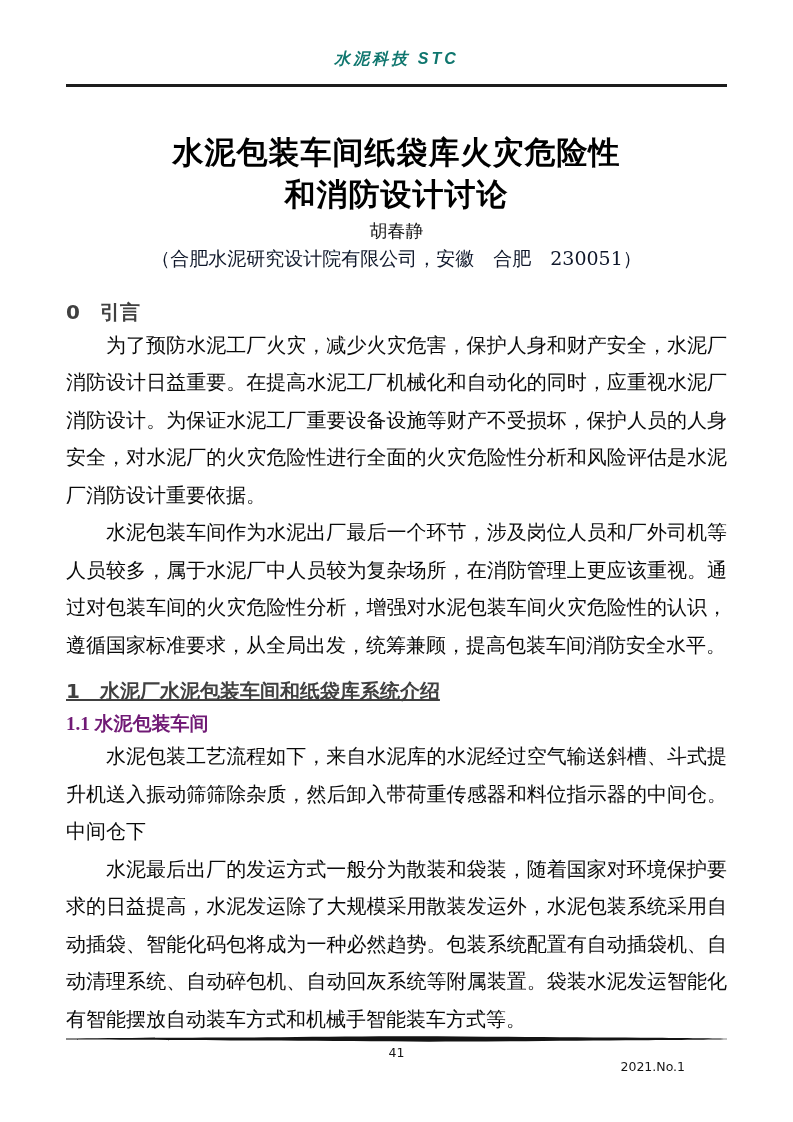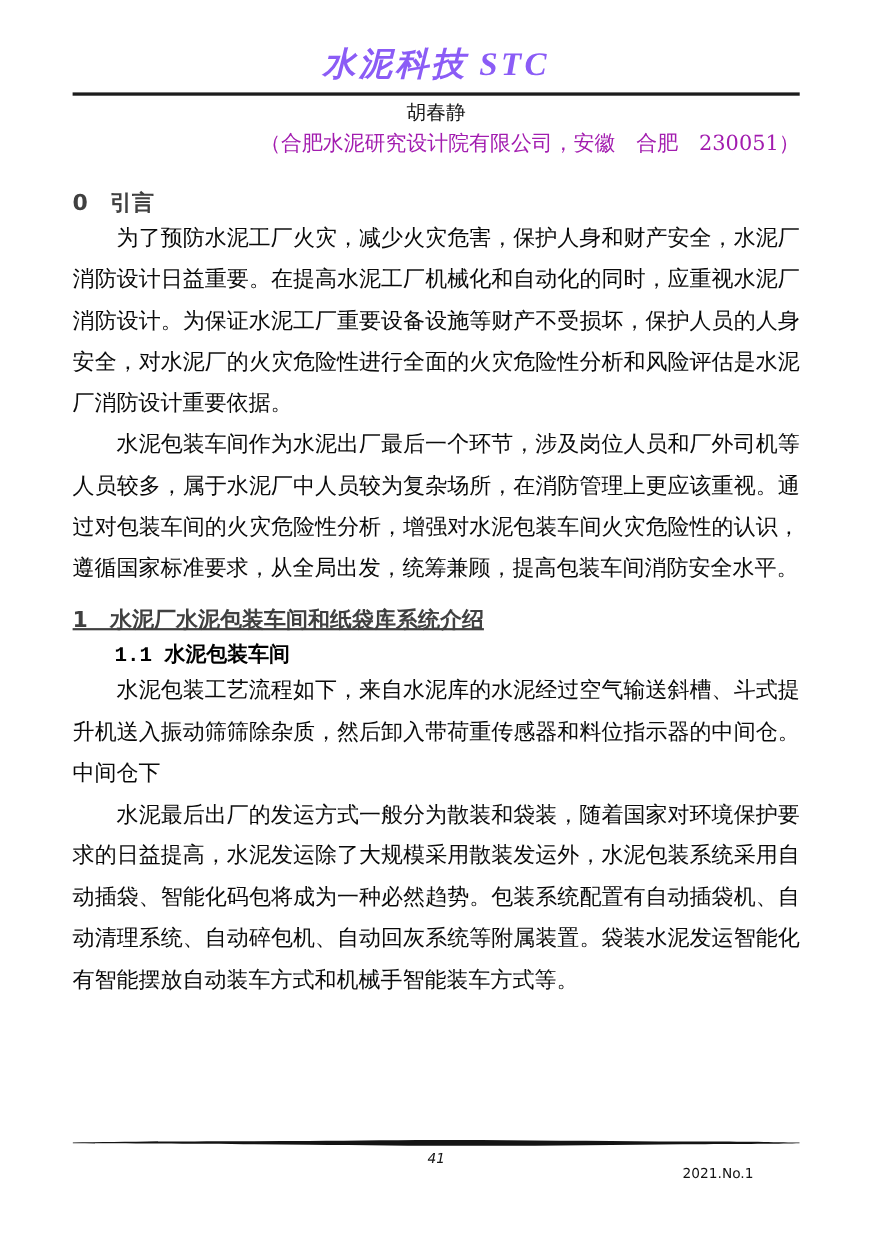--- a/index.html
+++ b/index.html
@@ -12,27 +12,27 @@
     overflow: hidden;
   }
   .page {
     position: absolute; inset: 0;
     padding: 0 66px;
     background: #ffffff;
   }
   .journal-header {
     padding-top: 44px;
     text-align: center;
-    font-family: Liberation Serif, serif;
+    font-family: Liberation Sans, sans-serif;
     font-style: italic;
     font-weight: 600;
-    font-size: 30px;
+    font-size: 16px;
     line-height: 30px;
     letter-spacing: 3px;
-    color: #8b5cf6;
+    color: #0f766e;
   }
   .header-rule {
     margin-top: 10px;
     height: 2.5px;
     background: #1c1c1c;
   }
   .article-title {
     margin-top: 44px;
     text-align: center;
     font-family: "DejaVu Sans", "Liberation Sans", sans-serif;
@@ -44,87 +44,88 @@
   }
   .author {
     margin-top: 4px;
     text-align: center;
     font-size: 18px;
     line-height: 24px;
     color: #141414;
   }
   .affiliation {
     margin-top: 2px;
-    text-align: right;
+    text-align: center;
     font-size: 19px;
     line-height: 26px;
-    color: #a21caf;
+    color: #0f172a;
   }
   .heading-l1 {
     margin-top: 26px;
     font-family: "DejaVu Sans", "Liberation Sans", sans-serif;
     font-weight: 700;
     font-size: 20px;
     line-height: 30px;
     color: #404040;
   }
   .heading-l1.tight { margin-top: 12px; text-decoration: underline; }
   .heading-l2 {
     margin-top: 4px;
-    font-family: Liberation Mono, monospace;
+    font-family: Liberation Serif, serif;
     font-weight: 700;
     font-size: 19px;
     line-height: 28px;
-    color: #000000;
-    margin-left: 38px;
+    color: #701a75;
   }
   .para {
     font-size: 20px;
     line-height: 37.5px;
     text-align: justify;
     text-indent: 2em;
     color: #0a0a0a;
-    font-family: Liberation Serif, serif;
   }
   .footer {
     position: absolute;
     left: 66px; right: 66px;
     top: 1034px;
   }
   .footer-rule-svg { display: block; width: 661px; height: 10px; }
   .footer-texts {
     position: relative;
     height: 18px;
     font-family: "DejaVu Sans", "Liberation Sans", sans-serif;
     font-size: 12.5px;
     line-height: 16px;
     color: #141414;
   }
   .page-number {
     position: absolute;
     left: 50%;
     transform: translateX(-50%);
     top: 1px;
-    font-style: italic;
   }
   .issue-number {
     position: absolute;
     right: 42px;
     top: 15px;
   }
 </style>
 </head>
 <body>
 
 <div class="page">
 
   <div class="journal-header">水泥科技 STC</div>
 
   <div class="header-rule"></div>
 
+  <div class="article-title">
+    <div>水泥包装车间纸袋库火灾危险性</div>
+    <div>和消防设计讨论</div>
+  </div>
 
   <div class="author">胡春静</div>
 
   <div class="affiliation">（合肥水泥研究设计院有限公司，安徽　合肥　230051）</div>
 
   <div class="heading-l1">0　引言</div>
 
   <div class="para">为了预防水泥工厂火灾，减少火灾危害，保护人身和财产安全，水泥厂消防设计日益重要。在提高水泥工厂机械化和自动化的同时，应重视水泥厂消防设计。为保证水泥工厂重要设备设施等财产不受损坏，保护人员的人身安全，对水泥厂的火灾危险性进行全面的火灾危险性分析和风险评估是水泥厂消防设计重要依据。</div>
 
   <div class="para">水泥包装车间作为水泥出厂最后一个环节，涉及岗位人员和厂外司机等人员较多，属于水泥厂中人员较为复杂场所，在消防管理上更应该重视。通过对包装车间的火灾危险性分析，增强对水泥包装车间火灾危险性的认识，遵循国家标准要求，从全局出发，统筹兼顾，提高包装车间消防安全水平。</div>

